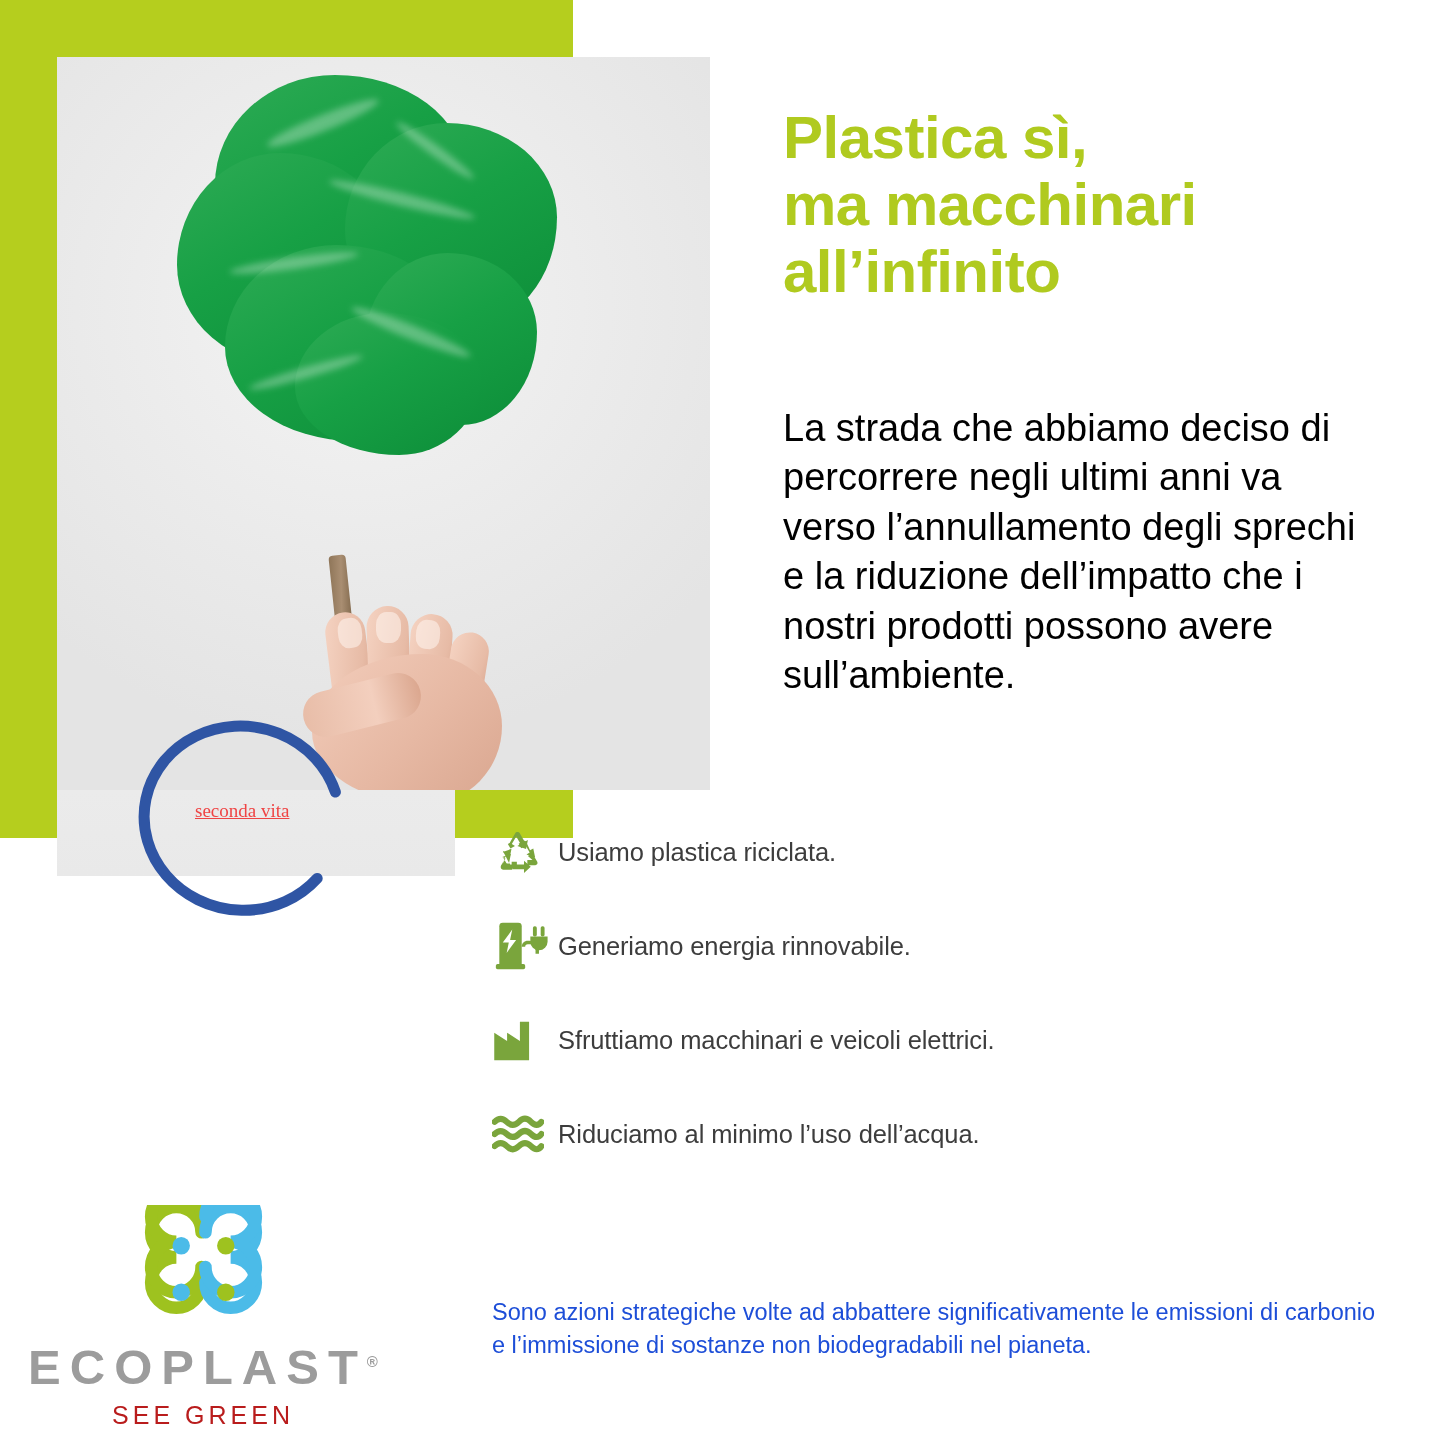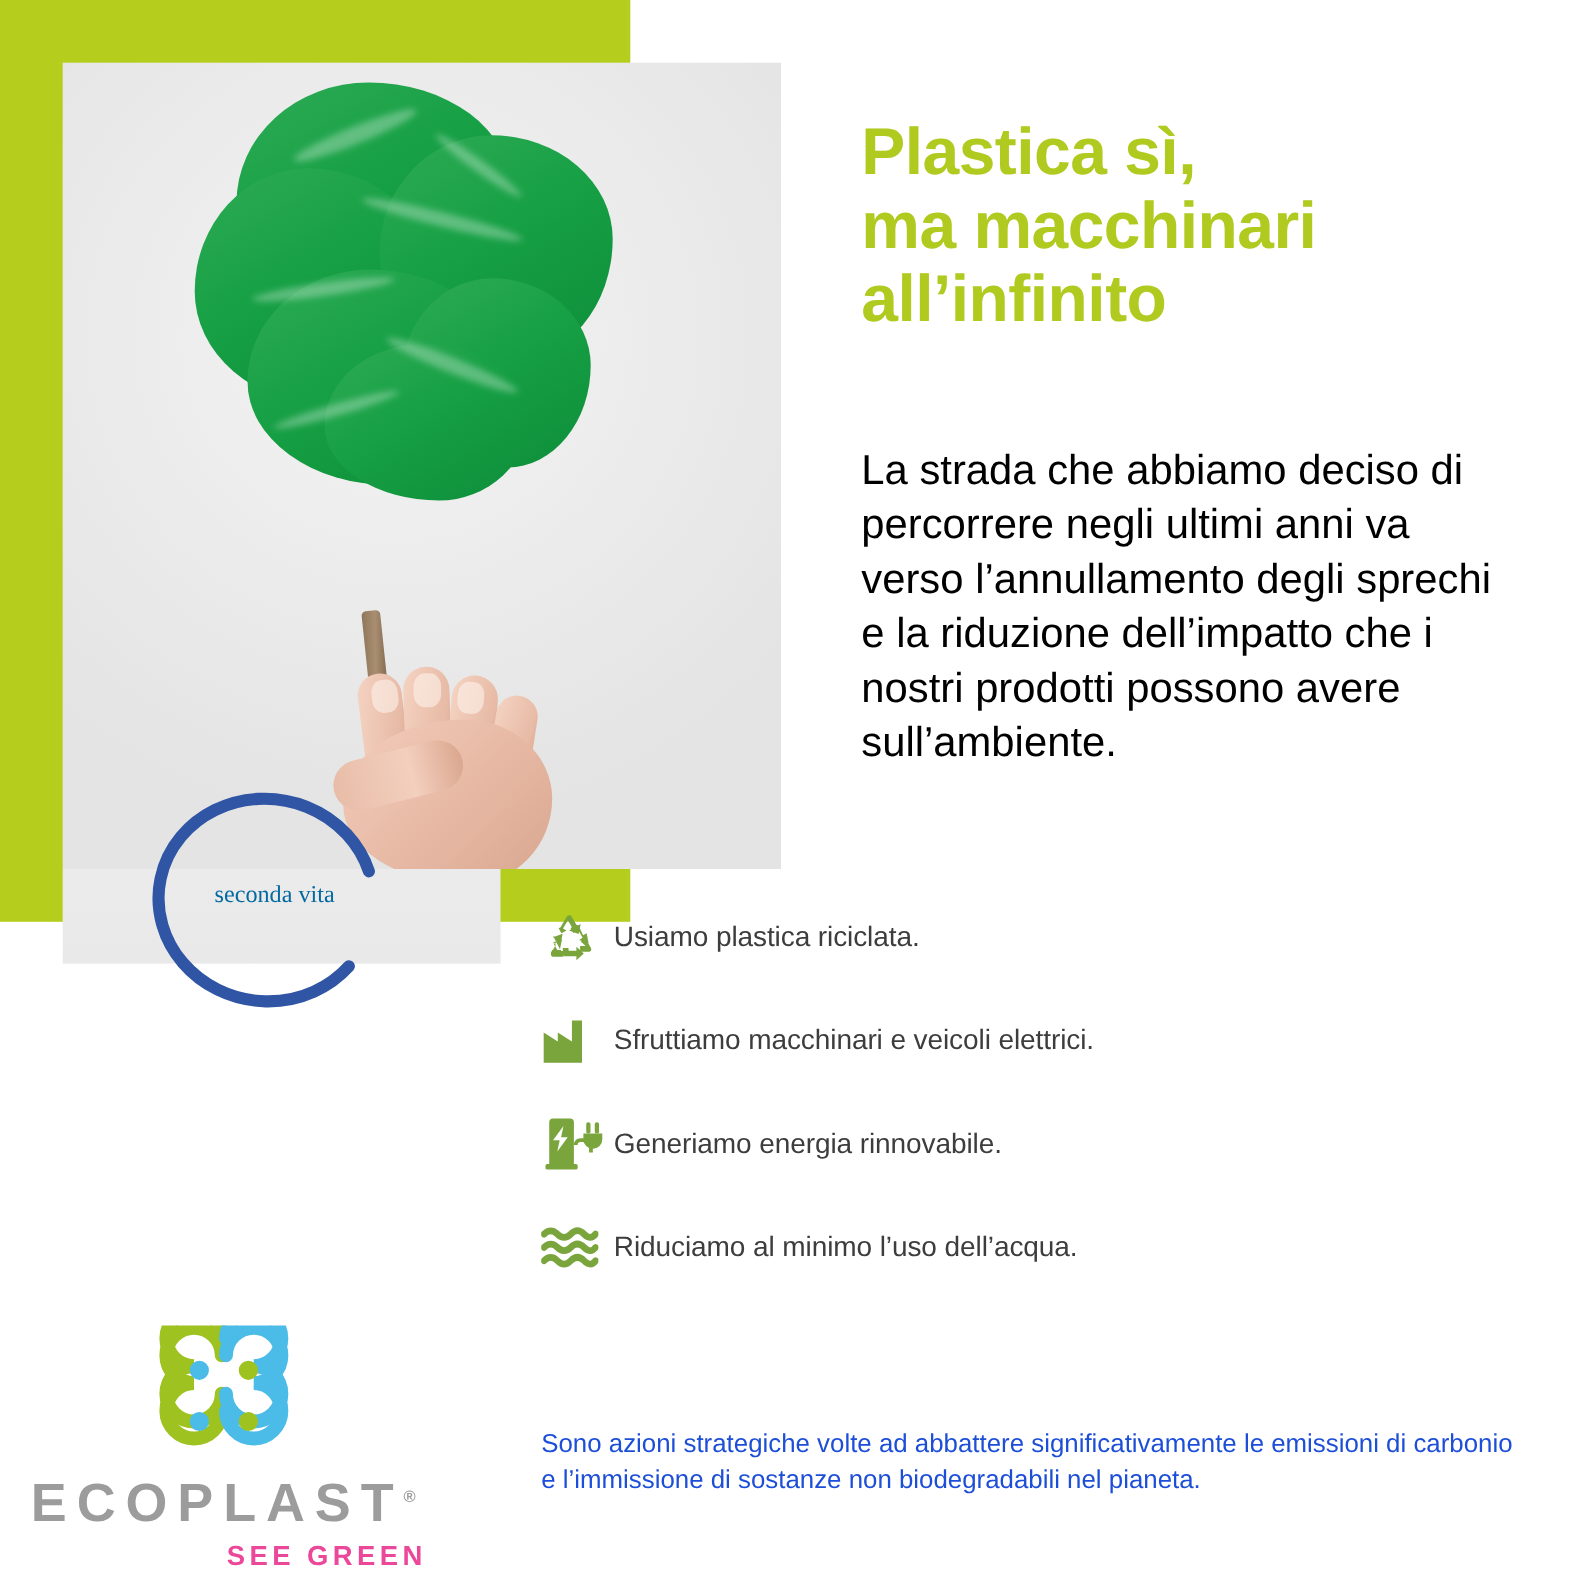--- a/index.html
+++ b/index.html
@@ -109,21 +109,21 @@
   .psv-text {
     position:absolute; left: 6px; top: 80px; width: 215px;
     text-align: left;
   }
   .psv-word {
     font-family: "Liberation Serif", serif;
     font-size: 44px; color: #0e0e10; letter-spacing: .5px; line-height: 1;
   }
   .psv-sub {
     font-family: "Liberation Serif", serif;
-    font-size: 22px; color: #0369a1; margin-top: 3px; margin-left: 62px;
+    font-size: 19px; color: #ef4444; margin-top: 3px; margin-left: 62px; text-decoration: underline;
   }
 
   
   .headline {
     position: absolute; left: 783px; top: 104px; width: 600px;
     font-size: 60px; line-height: 1.12; font-weight: bold;
     color: #b0ca1f; letter-spacing: -0.5px;
   }
   .lead {
     position: absolute; left: 783px; top: 404px; width: 600px;
@@ -152,23 +152,23 @@
   .ecologo-mark { position: absolute; left: 108px; top: 0px; width: 155px; height: 128px; }
   .ecologo-word {
     position: absolute; left: 0; top: 134px; width: 370px;
     text-align: center; white-space: nowrap;
     font-size: 49px; font-weight: bold; letter-spacing: 9px;
     color: #9c9c9c;
   }
   .ecologo-word sup { font-size: 15px; letter-spacing: 0; vertical-align: super; }
   .ecologo-tag {
     position: absolute; left: 0; top: 196px; width: 370px;
-    text-align: right;
-    font-size: 25px; font-weight: bold; letter-spacing: 4px;
-    color: #ec4899;
+    text-align: center;
+    font-size: 25px; font-weight: normal; letter-spacing: 4px;
+    color: #b91c1c;
   }
 </style>
 </head>
 <body>
 
 <div class="page">
 
   <div class="green-block"></div>
 
   <div class="photo-wrap">
@@ -233,45 +233,45 @@
           <path d="M39.4 47.3v-4.6l8.3 7.6-8.3 7.6v-4.6H27.1c-1.6 0-2.9-1.3-2.9-2.9v-6.4h6.4v3.3z"></path>
           <path d="M44.2 36.9l5.5-3.2 6 10.4c.5.9.5 1.9 0 2.8-.5.9-1.4 1.4-2.4 1.4h-9.8v-6.4h6.3z"></path>
         </svg>
       </span>
       <span class="bullet-txt">Usiamo plastica riciclata.</span>
     </div>
 
 
     <div class="bullet">
       <span class="bullet-ico">
-        <svg width="54" height="44" viewBox="0 0 58 48" fill="#7aa53c">
-          <path d="M2 46V16l14 9V16l14 9V4h10v42z"></path>
-        </svg>
-      </span>
-      <span class="bullet-txt">Sfruttiamo macchinari e veicoli elettrici.</span>
-    </div>
-
-    <div class="bullet">
-      <span class="bullet-ico">
         <svg width="56" height="50" viewBox="0 0 64 58" fill="#7aa53c">
           <path d="M8 6a4 4 0 0 1 4-4h18a4 4 0 0 1 4 4v44H8z"></path>
           <rect x="4" y="50" width="34" height="6" rx="2"></rect>
           <path d="M23 10l-11 15h7l-2.5 12 11-15h-7z" fill="#ffffff"></path>
           <path d="M38 26h4v10a7 7 0 0 0 7 7h1v-9h5v9h1a7 7 0 0 0 7-7V26h4" fill="none" stroke="#7aa53c" stroke-width="0"></path>
           <path d="M38 30c0-2 1-3 3-3h2c4 0 7 3 7 7v4h4v-4c0-6-5-11-11-11h-2c-4 0-7 3-7 7z"></path>
           <rect x="47" y="6" width="4.5" height="12" rx="2"></rect>
           <rect x="56" y="6" width="4.5" height="12" rx="2"></rect>
           <path d="M44 18h20v6a10 10 0 0 1-10 10 10 10 0 0 1-10-10z"></path>
         </svg>
       </span>
       <span class="bullet-txt">Generiamo energia rinnovabile.</span>
     </div>
 
     <div class="bullet">
       <span class="bullet-ico">
+        <svg width="54" height="44" viewBox="0 0 58 48" fill="#7aa53c">
+          <path d="M2 46V16l14 9V16l14 9V4h10v42z"></path>
+        </svg>
+      </span>
+      <span class="bullet-txt">Sfruttiamo macchinari e veicoli elettrici.</span>
+    </div>
+
+    <div class="bullet">
+      <span class="bullet-ico">
         <svg width="52" height="44" viewBox="0 0 60 48" fill="none" stroke="#7aa53c" stroke-width="7" stroke-linecap="round">
           <path d="M3 10 q 7 -7 14 0 t 14 0 t 14 0 t 12 0"></path>
           <path d="M3 24 q 7 -7 14 0 t 14 0 t 14 0 t 12 0"></path>
           <path d="M3 38 q 7 -7 14 0 t 14 0 t 14 0 t 12 0"></path>
         </svg>
       </span>
       <span class="bullet-txt">Riduciamo al minimo l’uso dell’acqua.</span>
     </div>
 
   </div>

